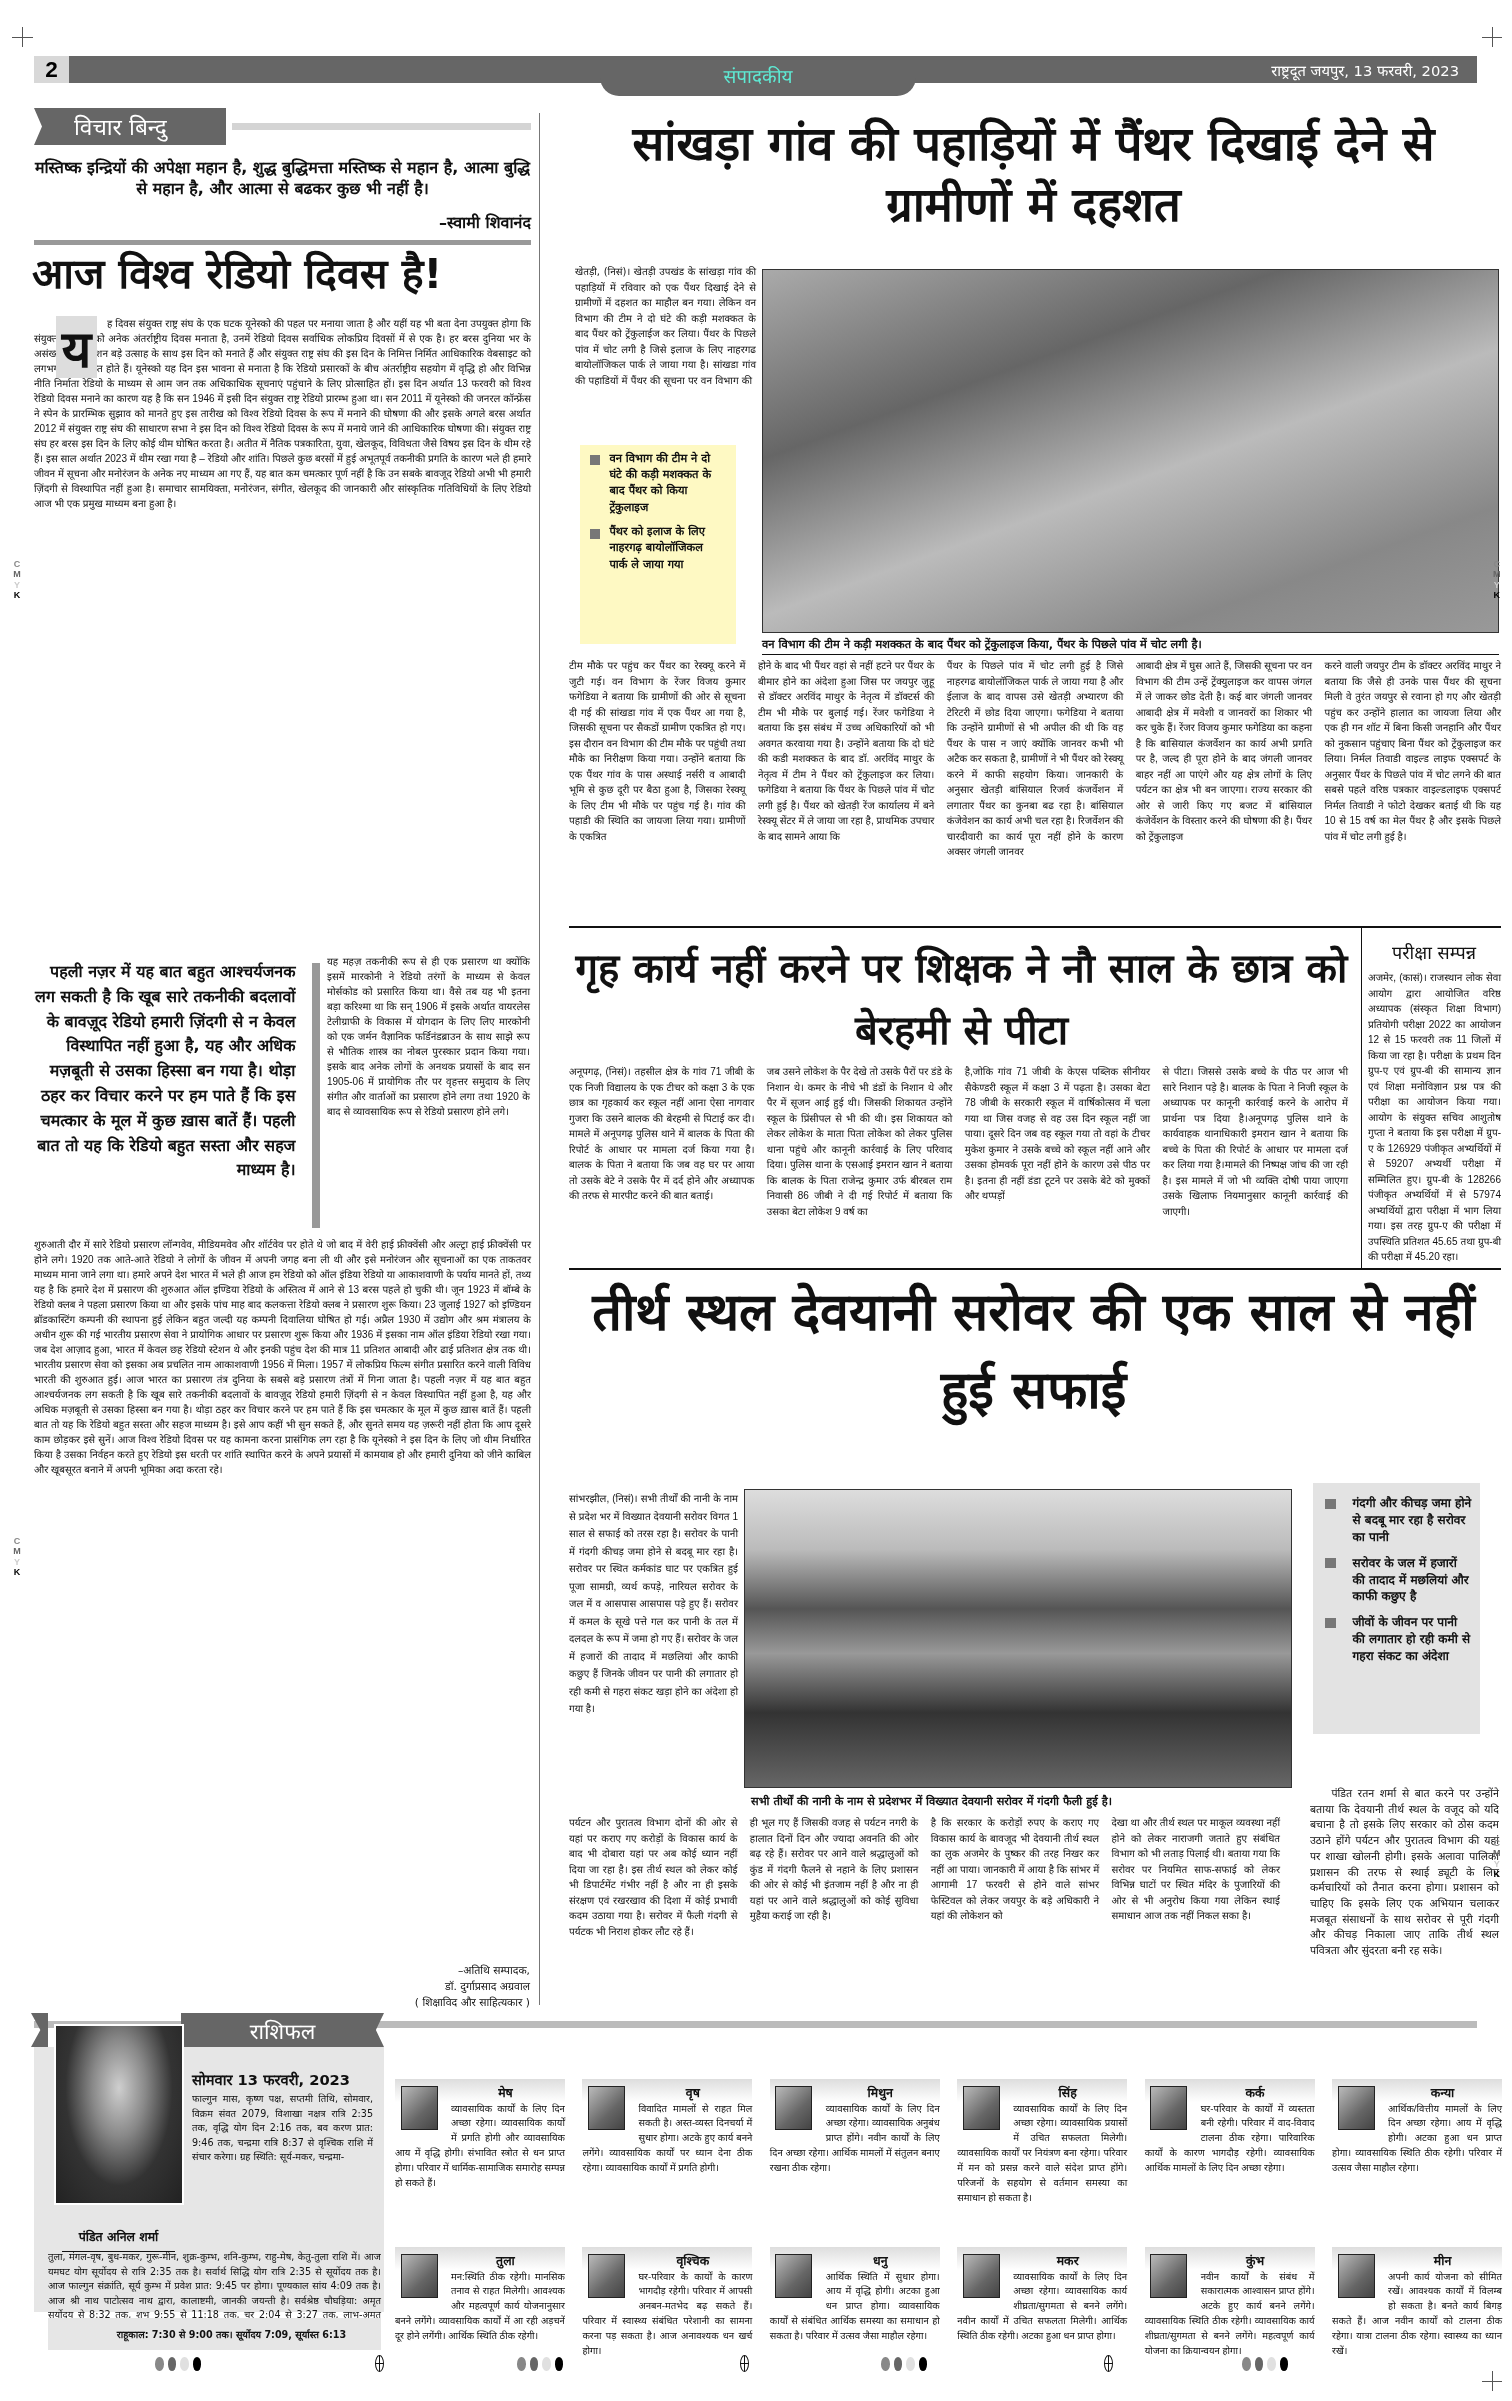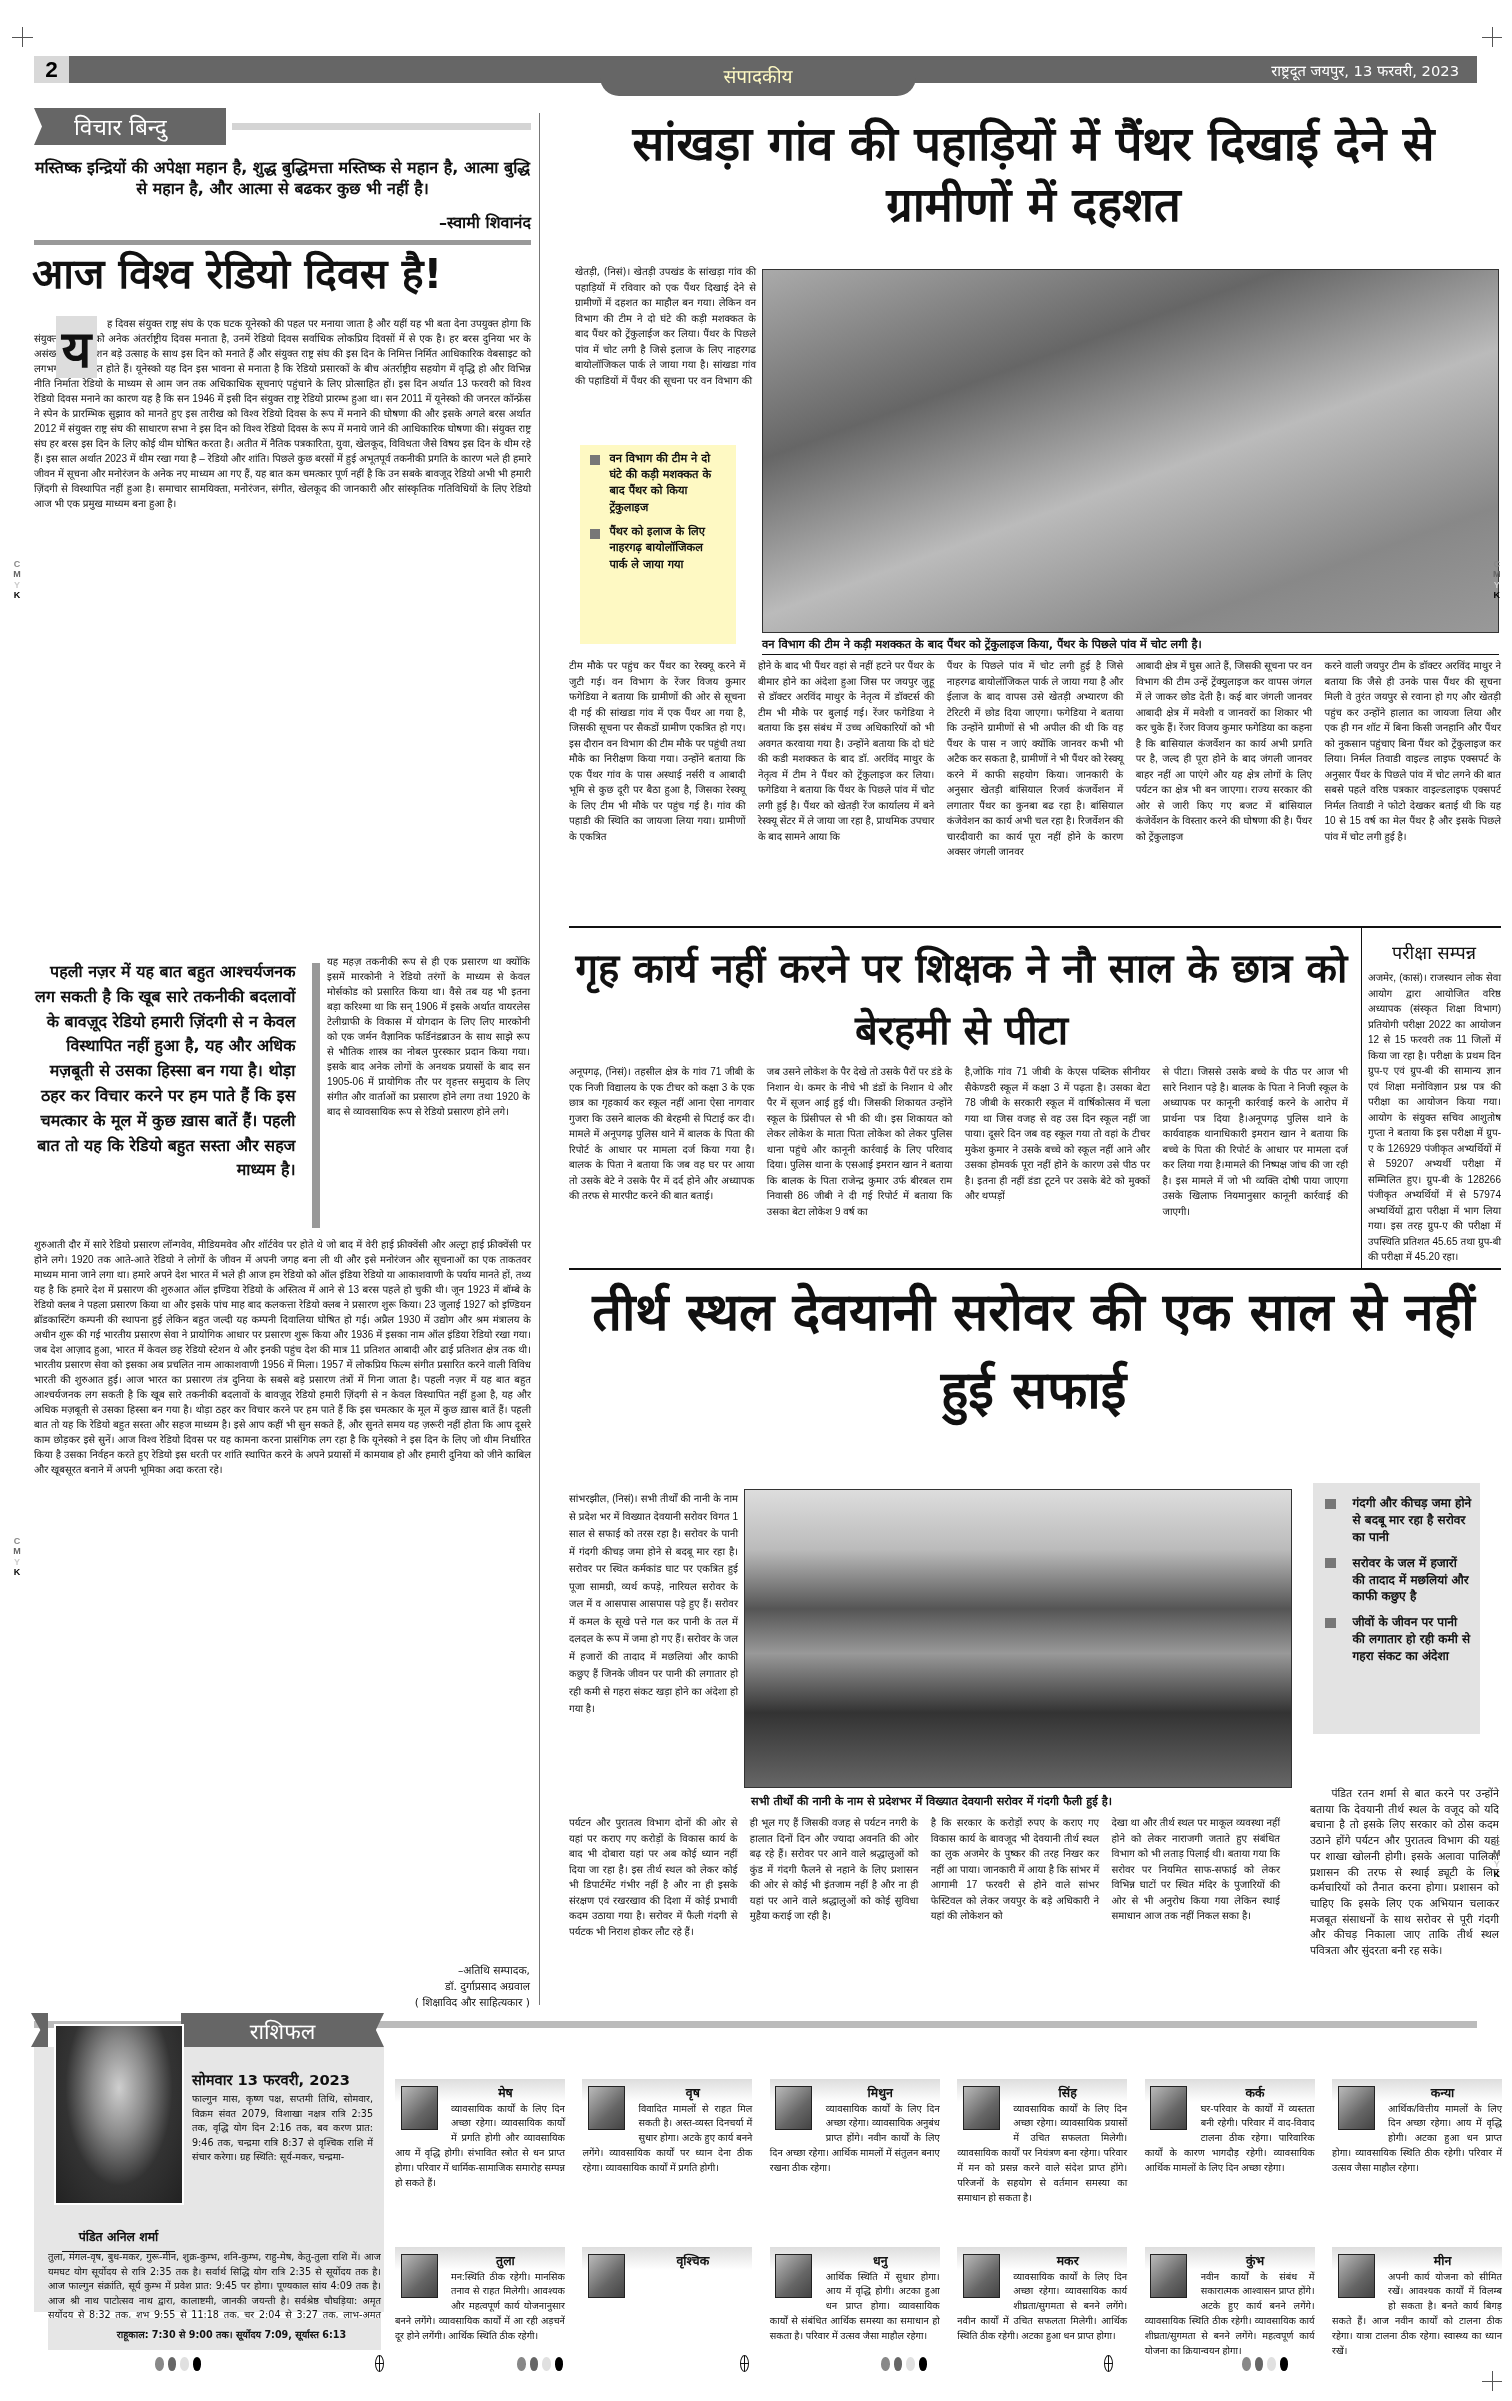--- a/index.html
+++ b/index.html
@@ -5,21 +5,21 @@
   * { box-sizing: border-box; margin: 0; padding: 0; }
   body { width: 1512px; height: 2401px; background: #fff; font-family: "DejaVu Sans", sans-serif; color: #111; position: relative; overflow: hidden; }
   .abs { position: absolute; }
   .reg { position: absolute; width: 20.3px; height: 20.3px; }
   .reg::before { content: ""; position: absolute; left: 9.6px; top: 0; width: 0.6px; height: 20.3px; background: #555; }
   .reg::after { content: ""; position: absolute; top: 9.6px; left: 0; height: 0.6px; width: 20.3px; background: #555; }
 
   
   #header { left: 34px; top: 56px; width: 1443px; height: 27px; background: #666; }
   #page-num { left: 34px; top: 56px; width: 35px; height: 27px; background: #d8d8d8; color: #000; font-family: "Liberation Sans", sans-serif; font-weight: bold; font-size: 22.6px; display: flex; align-items: center; justify-content: center; }
-  #section-tab { left: 600px; top: 56px; width: 316px; height: 40px; background: #666; border-radius: 0 0 19px 19px; color: #fef9c3; font-size: 19px; display: flex; align-items: center; justify-content: center; }
+  #section-tab { left: 600px; top: 56px; width: 316px; height: 40px; background: #666; border-radius: 0 0 19px 19px; color: #5eead4; font-size: 19px; display: flex; align-items: center; justify-content: center; }
   #dateline { right: 53px; top: 60px; color: #fff; font-size: 14.7px; }
 
   
   #vichar-tag { left: 34px; top: 108px; width: 192px; height: 37px; background: #666; color: #fff; font-size: 22.6px; display: flex; align-items: center; padding-left: 40px; clip-path: polygon(0 0, 100% 0, 100% 100%, 0 100%, 8px 50%); }
   #vichar-line { left: 232px; top: 123px; width: 299px; height: 6.8px; background: #d4d4d4; }
   #quote { left: 34px; top: 158px; width: 497px; font-size: 16px; font-weight: bold; text-align: center; line-height: 1.3; }
   #quote-author { left: 34px; top: 211px; width: 497px; font-size: 16px; font-weight: bold; text-align: right; }
   #quote-rule { left: 34px; top: 240px; width: 497px; height: 4.5px; background: #999; }
   #radio-head { left: 32px; top: 248px; width: 503px; font-size: 41px; font-weight: bold; line-height: 1.3; white-space: nowrap; }
   #dropcap { left: 56px; top: 316px; width: 41px; height: 62px; background: #ddd; font-size: 51px; font-weight: bold; display:flex; align-items:center; justify-content:center; }
@@ -254,20 +254,21 @@
       <div class="ztext"><span class="float-spacer"></span><span>आर्थिक/वित्तीय मामलों के लिए दिन अच्छा रहेगा। आय में वृद्धि होगी। अटका हुआ धन प्राप्त होगा। व्यावसायिक स्थिति ठीक रहेगी। परिवार में उत्सव जैसा माहौल रहेगा।</span></div>
     </div>
     <div class="zcard">
       <div class="zhead">तुला</div>
       <div class="zimg"></div>
       <div class="ztext"><span class="float-spacer"></span><span>मन:स्थिति ठीक रहेगी। मानसिक तनाव से राहत मिलेगी। आवश्यक और महत्वपूर्ण कार्य योजनानुसार बनने लगेंगे। व्यावसायिक कार्यों में आ रही अड़चनें दूर होने लगेंगी। आर्थिक स्थिति ठीक रहेगी।</span></div>
     </div>
     <div class="zcard">
       <div class="zhead">वृश्चिक</div>
       <div class="zimg"></div>
+      <div class="ztext"><span class="float-spacer"></span><span>घर-परिवार के कार्यों के कारण भागदौड़ रहेगी। परिवार में आपसी अनबन-मतभेद बढ़ सकते हैं। परिवार में स्वास्थ्य संबंधित परेशानी का सामना करना पड़ सकता है। आज अनावश्यक धन खर्च होगा।</span></div>
     </div>
     <div class="zcard">
       <div class="zhead">धनु</div>
       <div class="zimg"></div>
       <div class="ztext"><span class="float-spacer"></span><span>आर्थिक स्थिति में सुधार होगा। आय में वृद्धि होगी। अटका हुआ धन प्राप्त होगा। व्यावसायिक कार्यों से संबंधित आर्थिक समस्या का समाधान हो सकता है। परिवार में उत्सव जैसा माहौल रहेगा।</span></div>
     </div>
     <div class="zcard">
       <div class="zhead">मकर</div>
       <div class="zimg"></div>
       <div class="ztext"><span class="float-spacer"></span><span>व्यावसायिक कार्यों के लिए दिन अच्छा रहेगा। व्यावसायिक कार्य शीघ्रता/सुगमता से बनने लगेंगे। नवीन कार्यों में उचित सफलता मिलेगी। आर्थिक स्थिति ठीक रहेगी। अटका हुआ धन प्राप्त होगा।</span></div>

